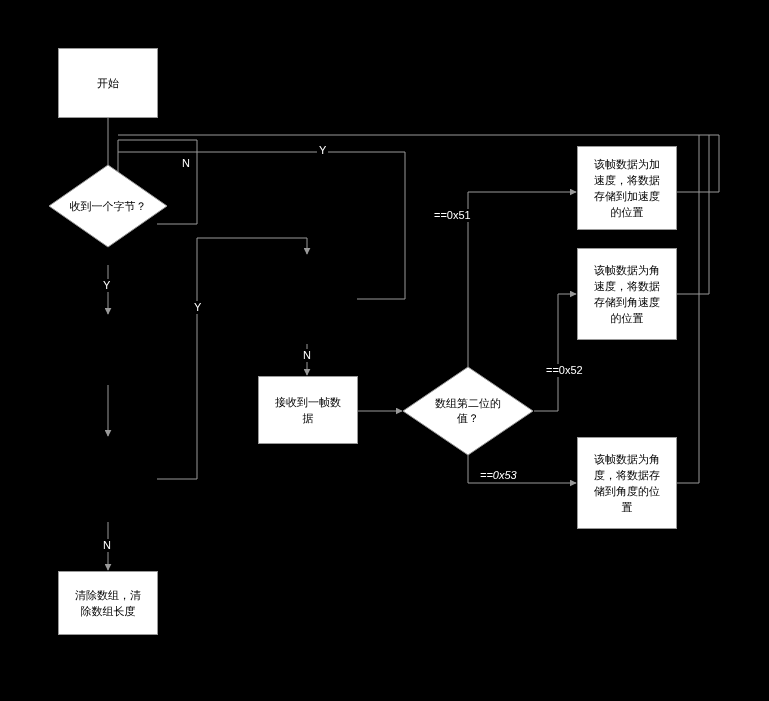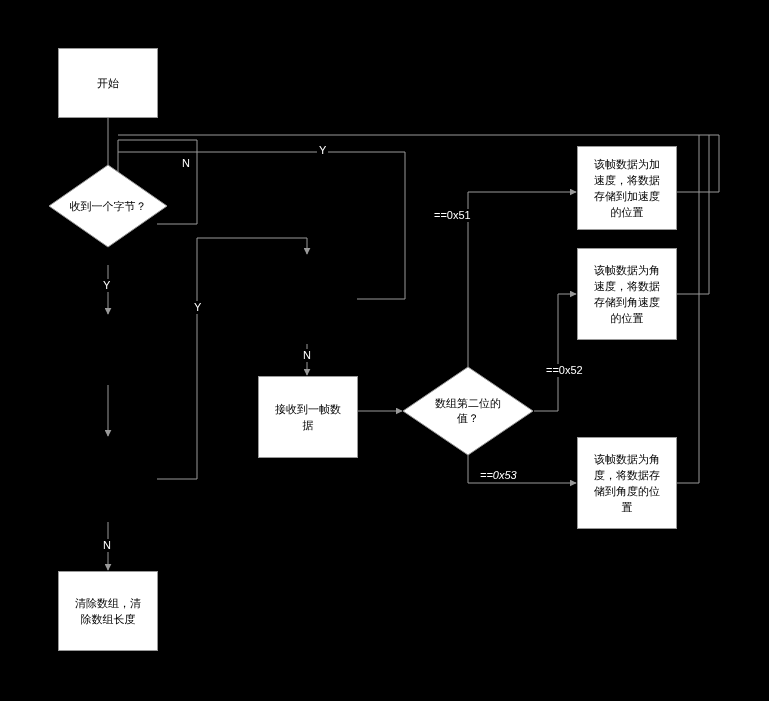--- a/index.html
+++ b/index.html
@@ -128,27 +128,27 @@
 
   <div class="diamond-wrap" style="left:48px; top:164px; width:120px; height:84px;">
     <svg class="diamond-shape" viewBox="0 0 120 84" preserveAspectRatio="none" xmlns="http://www.w3.org/2000/svg">
       <polygon points="60,1 119,42 60,83 1,42" fill="#ffffff" stroke="#999999" stroke-width="1"></polygon>
     </svg>
     <div class="diamond-text">收到一个字节？</div>
   </div>
 
 
 
-  <div class="node box" style="left:58px; top:571px; width:100px; height:80px;">
+  <div class="node box" style="left:58px; top:571px; width:100px; height:64px;">
     <div class="label">清除数组，清
 除数组长度</div>
   </div>
 
 
-  <div class="node box" style="left:258px; top:376px; width:100px; height:82px;">
+  <div class="node box" style="left:258px; top:376px; width:100px; height:68px;">
     <div class="label">接收到一帧数
 据</div>
   </div>
 
   <div class="diamond-wrap" style="left:402px; top:366px; width:132px; height:90px;text-decoration:underline;">
     <svg class="diamond-shape" viewBox="0 0 132 90" preserveAspectRatio="none" xmlns="http://www.w3.org/2000/svg">
       <polygon points="66,1 131,45 66,89 1,45" fill="#ffffff" stroke="#999999" stroke-width="1"></polygon>
     </svg>
     <div class="diamond-text">数组第二位的
 值？</div>

